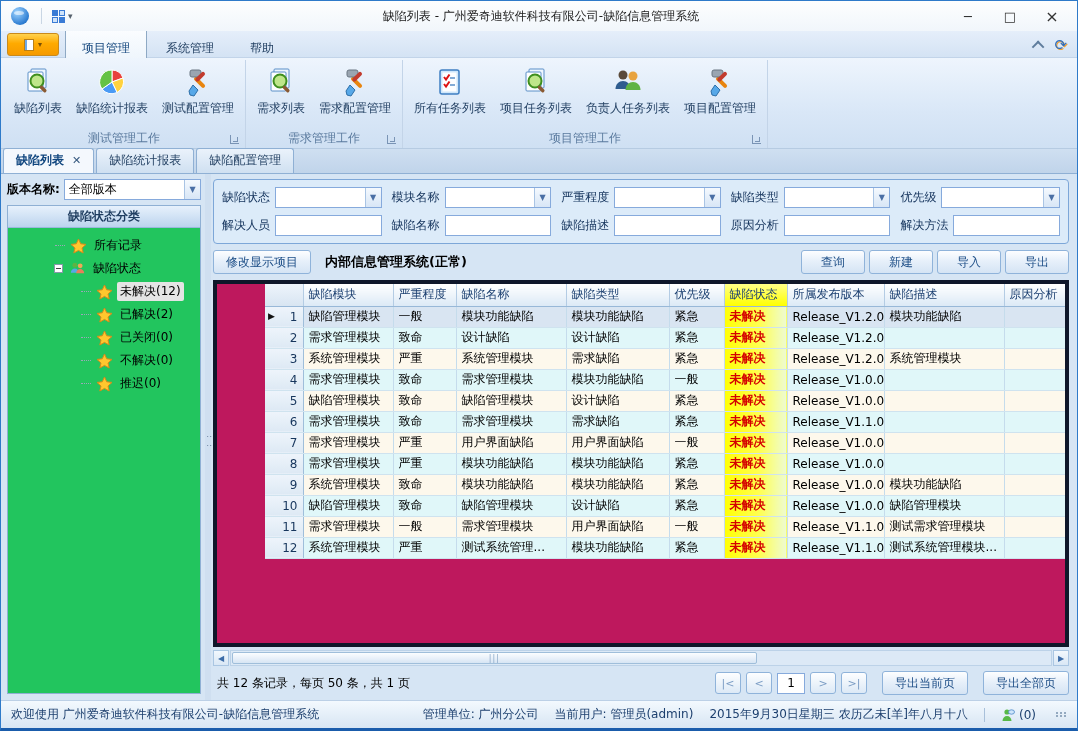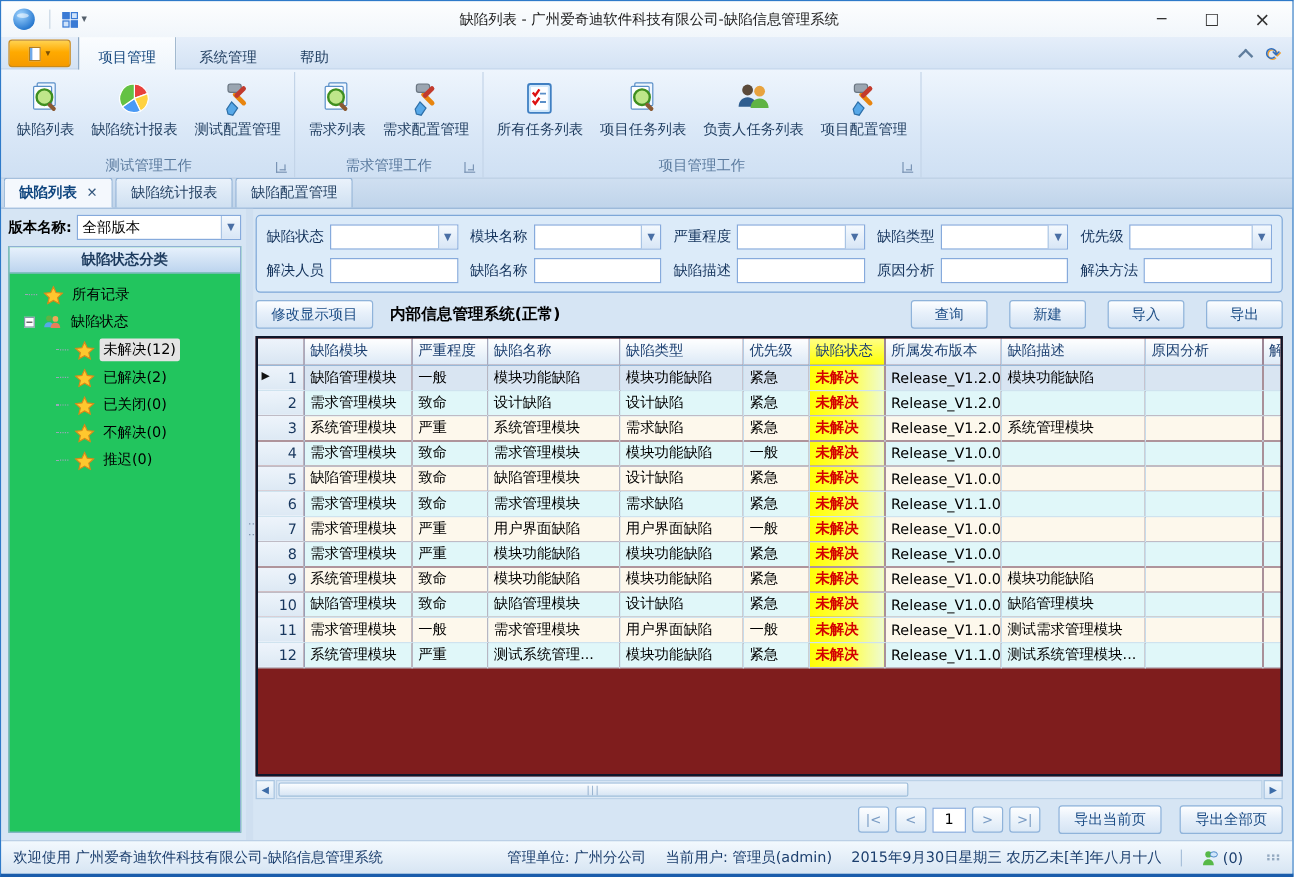--- a/index.html
+++ b/index.html
@@ -56,21 +56,21 @@
   
   .main{ flex:1; display:flex; min-height:0;}
   .sidebar{ width:204px; padding:5px 4px 6px 6px; display:flex; flex-direction:column; background:#d6e5f4;}
   .ver-row{ display:flex; align-items:center; margin-bottom:5px;}
   .ver-row .vlabel{ font-weight:bold; color:#000; margin-right:4px; white-space:nowrap;}
   .combo{ flex:1; height:21px; background:#fff; border:1px solid #86aadc; display:flex; align-items:center;}
   .combo .cval{ flex:1; padding:0 4px; color:#000; overflow:hidden; white-space:nowrap;}
   .combo .cbtn{ width:16px; height:100%; border-left:1px solid #a9c4e4; background:linear-gradient(#f4f9fe,#d8e6f6); display:flex; align-items:center; justify-content:center; color:#4a6fa5; font-size:8px;}
   .side-panel{ flex:1; border:1px solid #8fb0d4; background:#22c55e; display:flex; flex-direction:column; min-height:0;}
   .side-head{ height:22px; background:linear-gradient(#e7f1fc,#bcd4ee); border-bottom:1px solid #9ab8dd; display:flex; align-items:center; justify-content:center; font-weight:bold; color:#1e3c5f;}
-  .tree{ flex:1; padding:6px 11px; overflow:hidden;}
+  .tree{ flex:1; padding:6px 11px; overflow:hidden;margin-left:34px;}
   .tnode{ height:23px; display:flex; align-items:center; gap:4px; white-space:nowrap; color:#000;}
   .tnode.l0{ padding-left:14px;}
   .tnode.l1{ padding-left:40px;}
   .tnode .tlabel{ padding:1px 3px; border-radius:2px;}
   .tnode.selected .tlabel{ background:#e4e4e4;}
   .expbox{ width:9px; height:9px; border:1px solid #8899aa; background:#fff; position:relative; margin-right:2px; margin-left:-13px;}
   .expbox:after{ content:""; position:absolute; left:1px; right:1px; top:3px; border-top:1px solid #444;}
   .dotline{ width:10px; border-top:1px dotted #9aa7b8; margin-left:-12px; margin-right:1px;}
 
   .splitter{ width:6px; background:#cfdff0; display:flex; align-items:center; justify-content:center;}
@@ -84,25 +84,25 @@
   .field .flabel{ color:#14335c; white-space:nowrap;}
   .finput{ flex:1; height:21px; background:#fff; border:1px solid #86aadc; display:flex; min-width:0;}
   .finput input{ flex:1; border:none; outline:none; min-width:0; padding:0 3px; font:inherit; background:transparent;}
   .finput .cbtn{ width:16px; border-left:1px solid #a9c4e4; background:linear-gradient(#f4f9fe,#d8e6f6); display:flex; align-items:center; justify-content:center; color:#4a6fa5; font-size:8px;}
 
   
   .tbrow{ height:36px; display:flex; align-items:center; flex:0 0 auto;}
   .btn{ height:24px; border:1px solid #8fb3da; border-radius:3px; background:linear-gradient(#fdfeff,#e7f0fa 45%,#d5e4f4);
         color:#1c4d86; display:flex; align-items:center; justify-content:center; padding:0 12px; white-space:nowrap;}
   .sysname{ font-weight:bold; font-size:13px; color:#000; margin-left:14px;}
-  .tbrow .right{ margin-left:auto; display:flex; gap:18px;}
+  .tbrow .right{ margin-left:auto; display:flex; gap:4px;}
   .tbrow .right .btn{ min-width:64px;}
 
   
-  .grid-wrap{ flex:1; border:2px solid #0f172a; background:#7f1d1d; overflow:hidden; min-height:0;}
+  .grid-wrap{ flex:1; border:4px solid #0f172a; background:#be185d; overflow:hidden; min-height:0;padding-left:48px;}
   table.grid{ border-collapse:collapse; table-layout:fixed; width:925px;}
   .grid th{ height:22px; background:linear-gradient(#ffffff,#dce9f6); border-right:1px solid #b4cce4; border-bottom:1px solid #98b8d8;
             color:#1b3f70; font-weight:normal; text-align:left; padding:0 5px; overflow:hidden; white-space:nowrap;}
   .grid th.stcol{ background:linear-gradient(#ffff88,#ffff00);}
   .grid th.rowhdr{ background:linear-gradient(#eef4fb,#d8e5f2);}
   .grid td{ height:21px; border-right:1px solid #c5dcec; border-bottom:1px solid #cfe3ef; padding:0 5px; overflow:hidden; white-space:nowrap; color:#000;}
   .grid td.rowhdr{ background:linear-gradient(#eef4fb,#dde9f4); border-right:1px solid #9fbeda; text-align:right; color:#17365d; position:relative;}
   .grid td.rowhdr .cur{ position:absolute; left:3px; top:4px; font-size:9px; color:#111;}
   tr.odd td{ background:#fdf8ec;}
   tr.even td{ background:#e0f7f9;}
@@ -672,20 +672,21 @@
 
       <div class="hscroll">
         <span class="hs-arrow">◀</span>
         <span class="hs-track">
             <span class="hs-thumb">|||</span>
           </span>
         <span class="hs-arrow">▶</span>
       </div>
 
       <div class="pager">
+        <span class="pg-summary">共 12 条记录，每页 50 条，共 1 页</span>
         <span class="right">
           <span class="pbtn">|&lt;</span>
           <span class="pbtn">&lt;</span>
           <input class="pnum" value="1" style="">
           <span class="pbtn">&gt;</span>
           <span class="pbtn">&gt;|</span>
           <span class="btn exp">导出当前页</span>
           <span class="btn exp">导出全部页</span>
         </span>
       </div>

